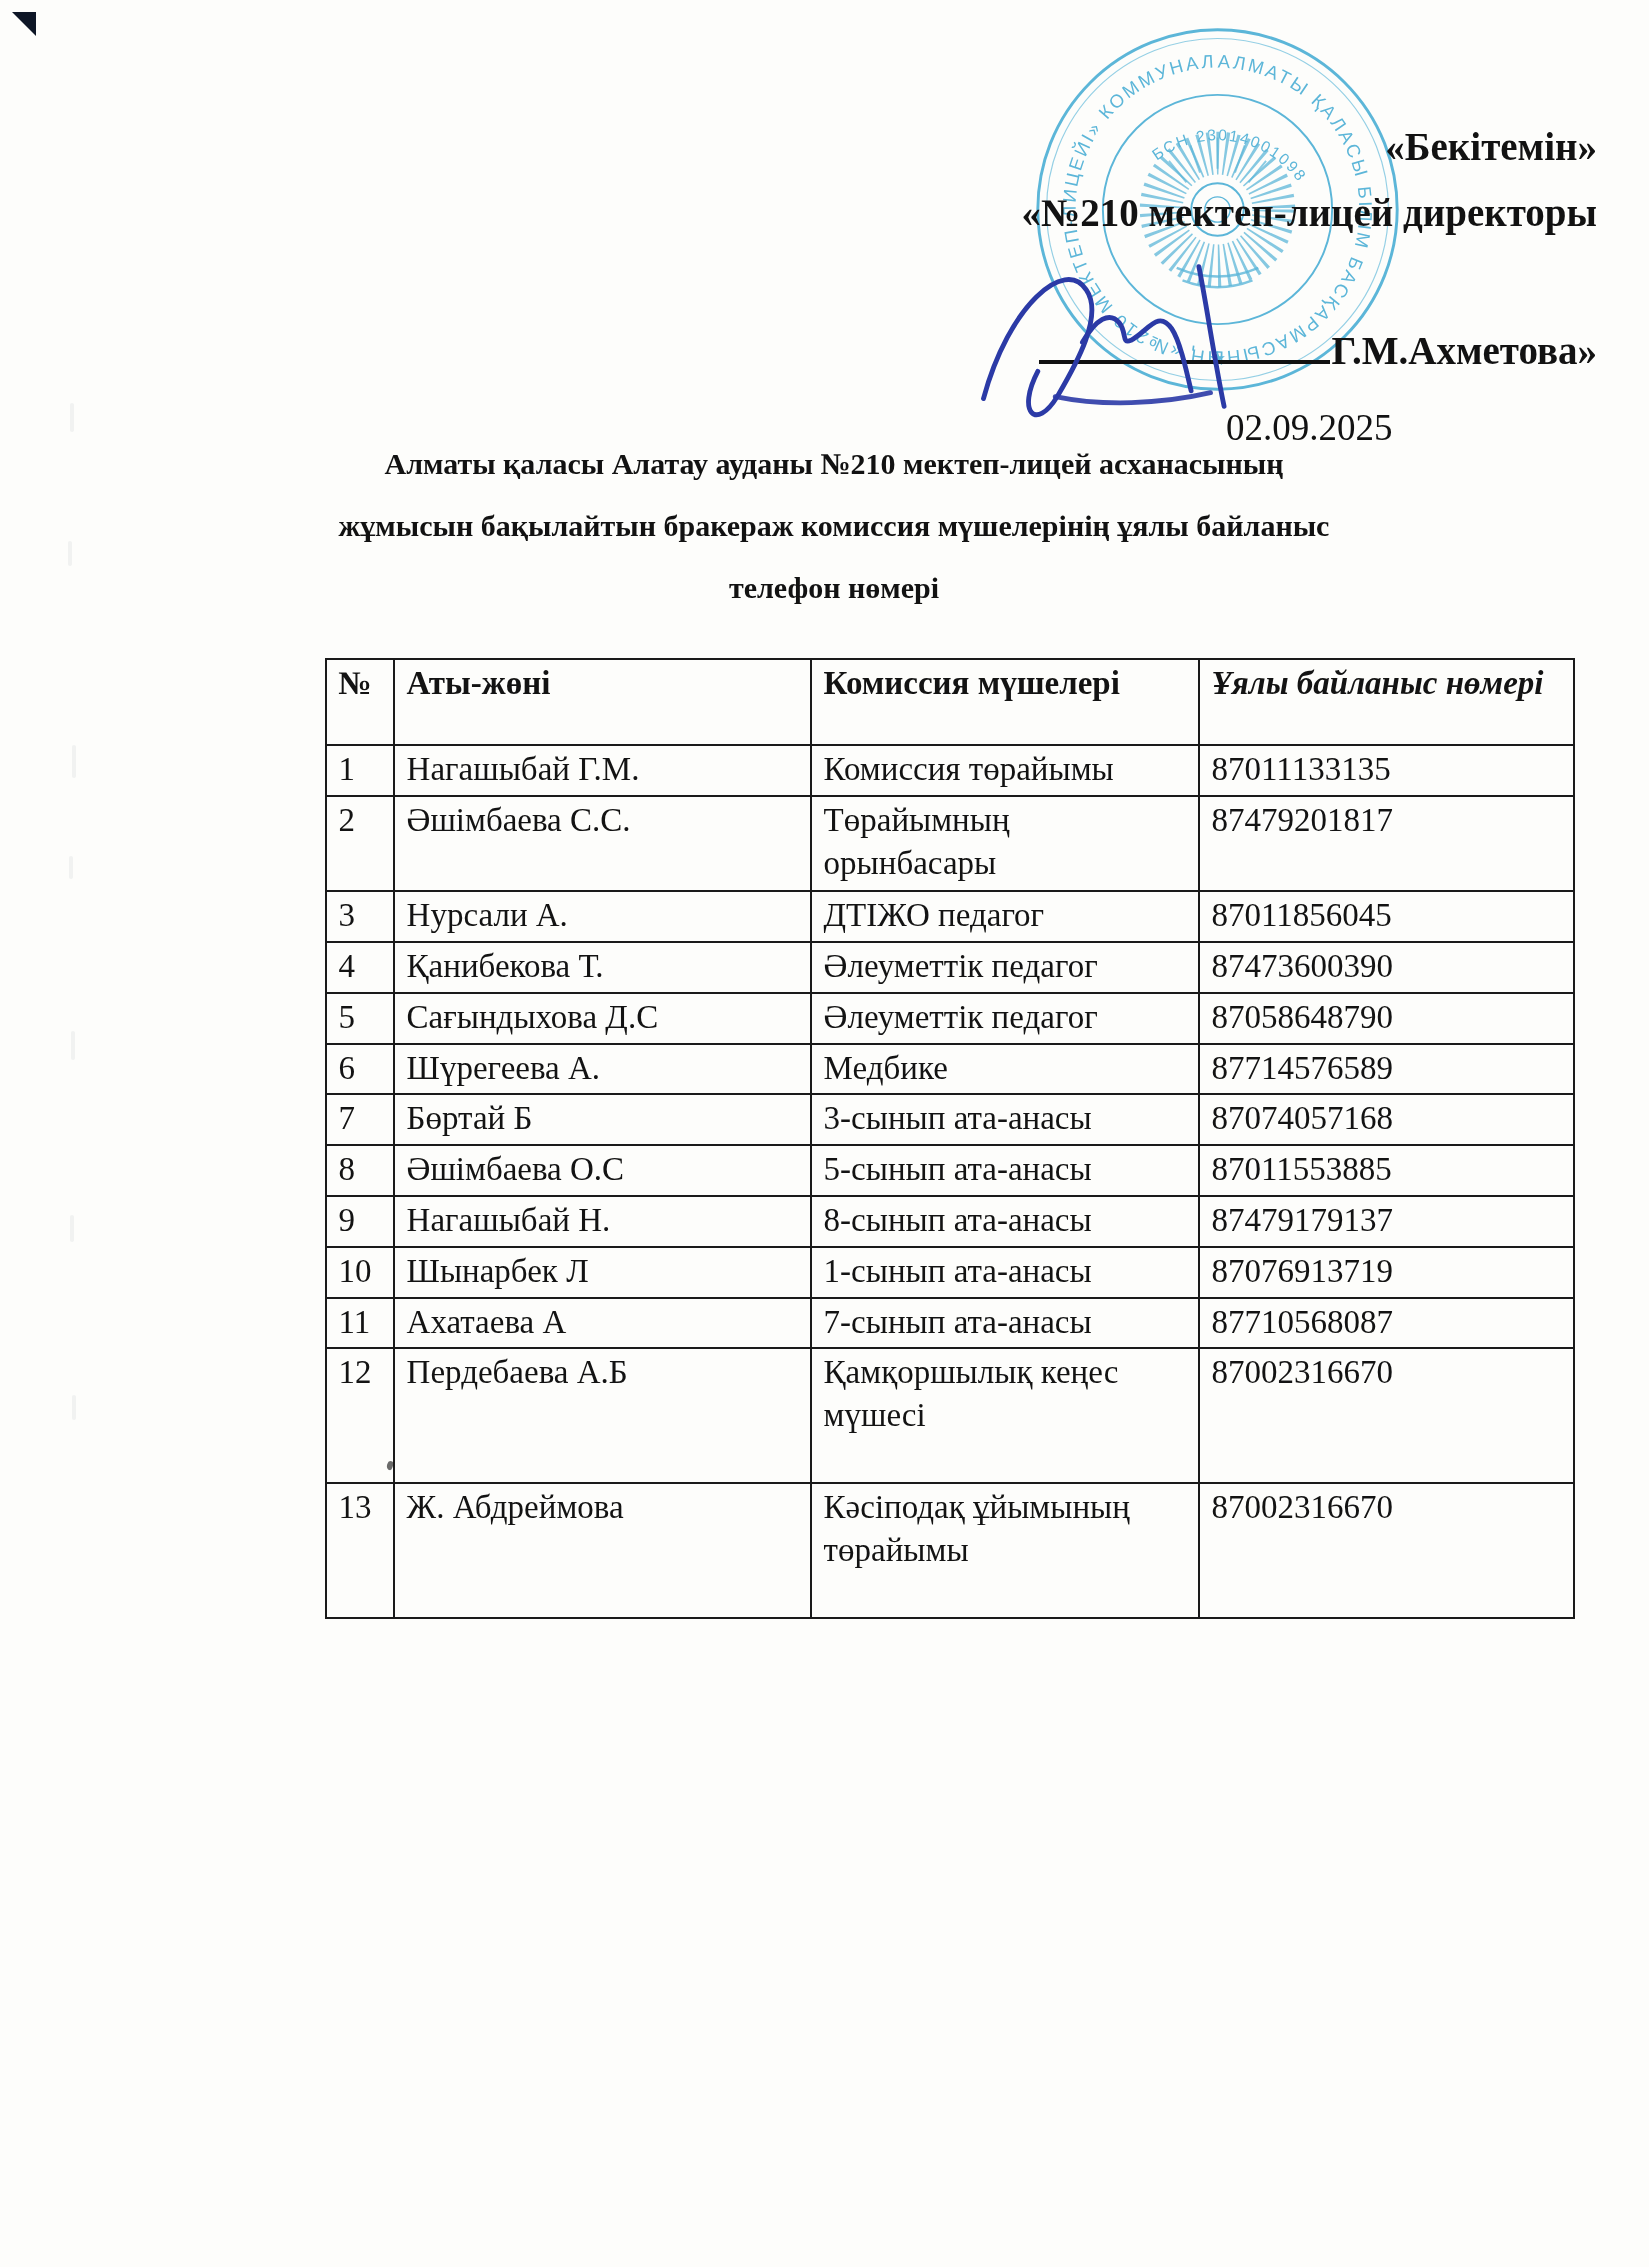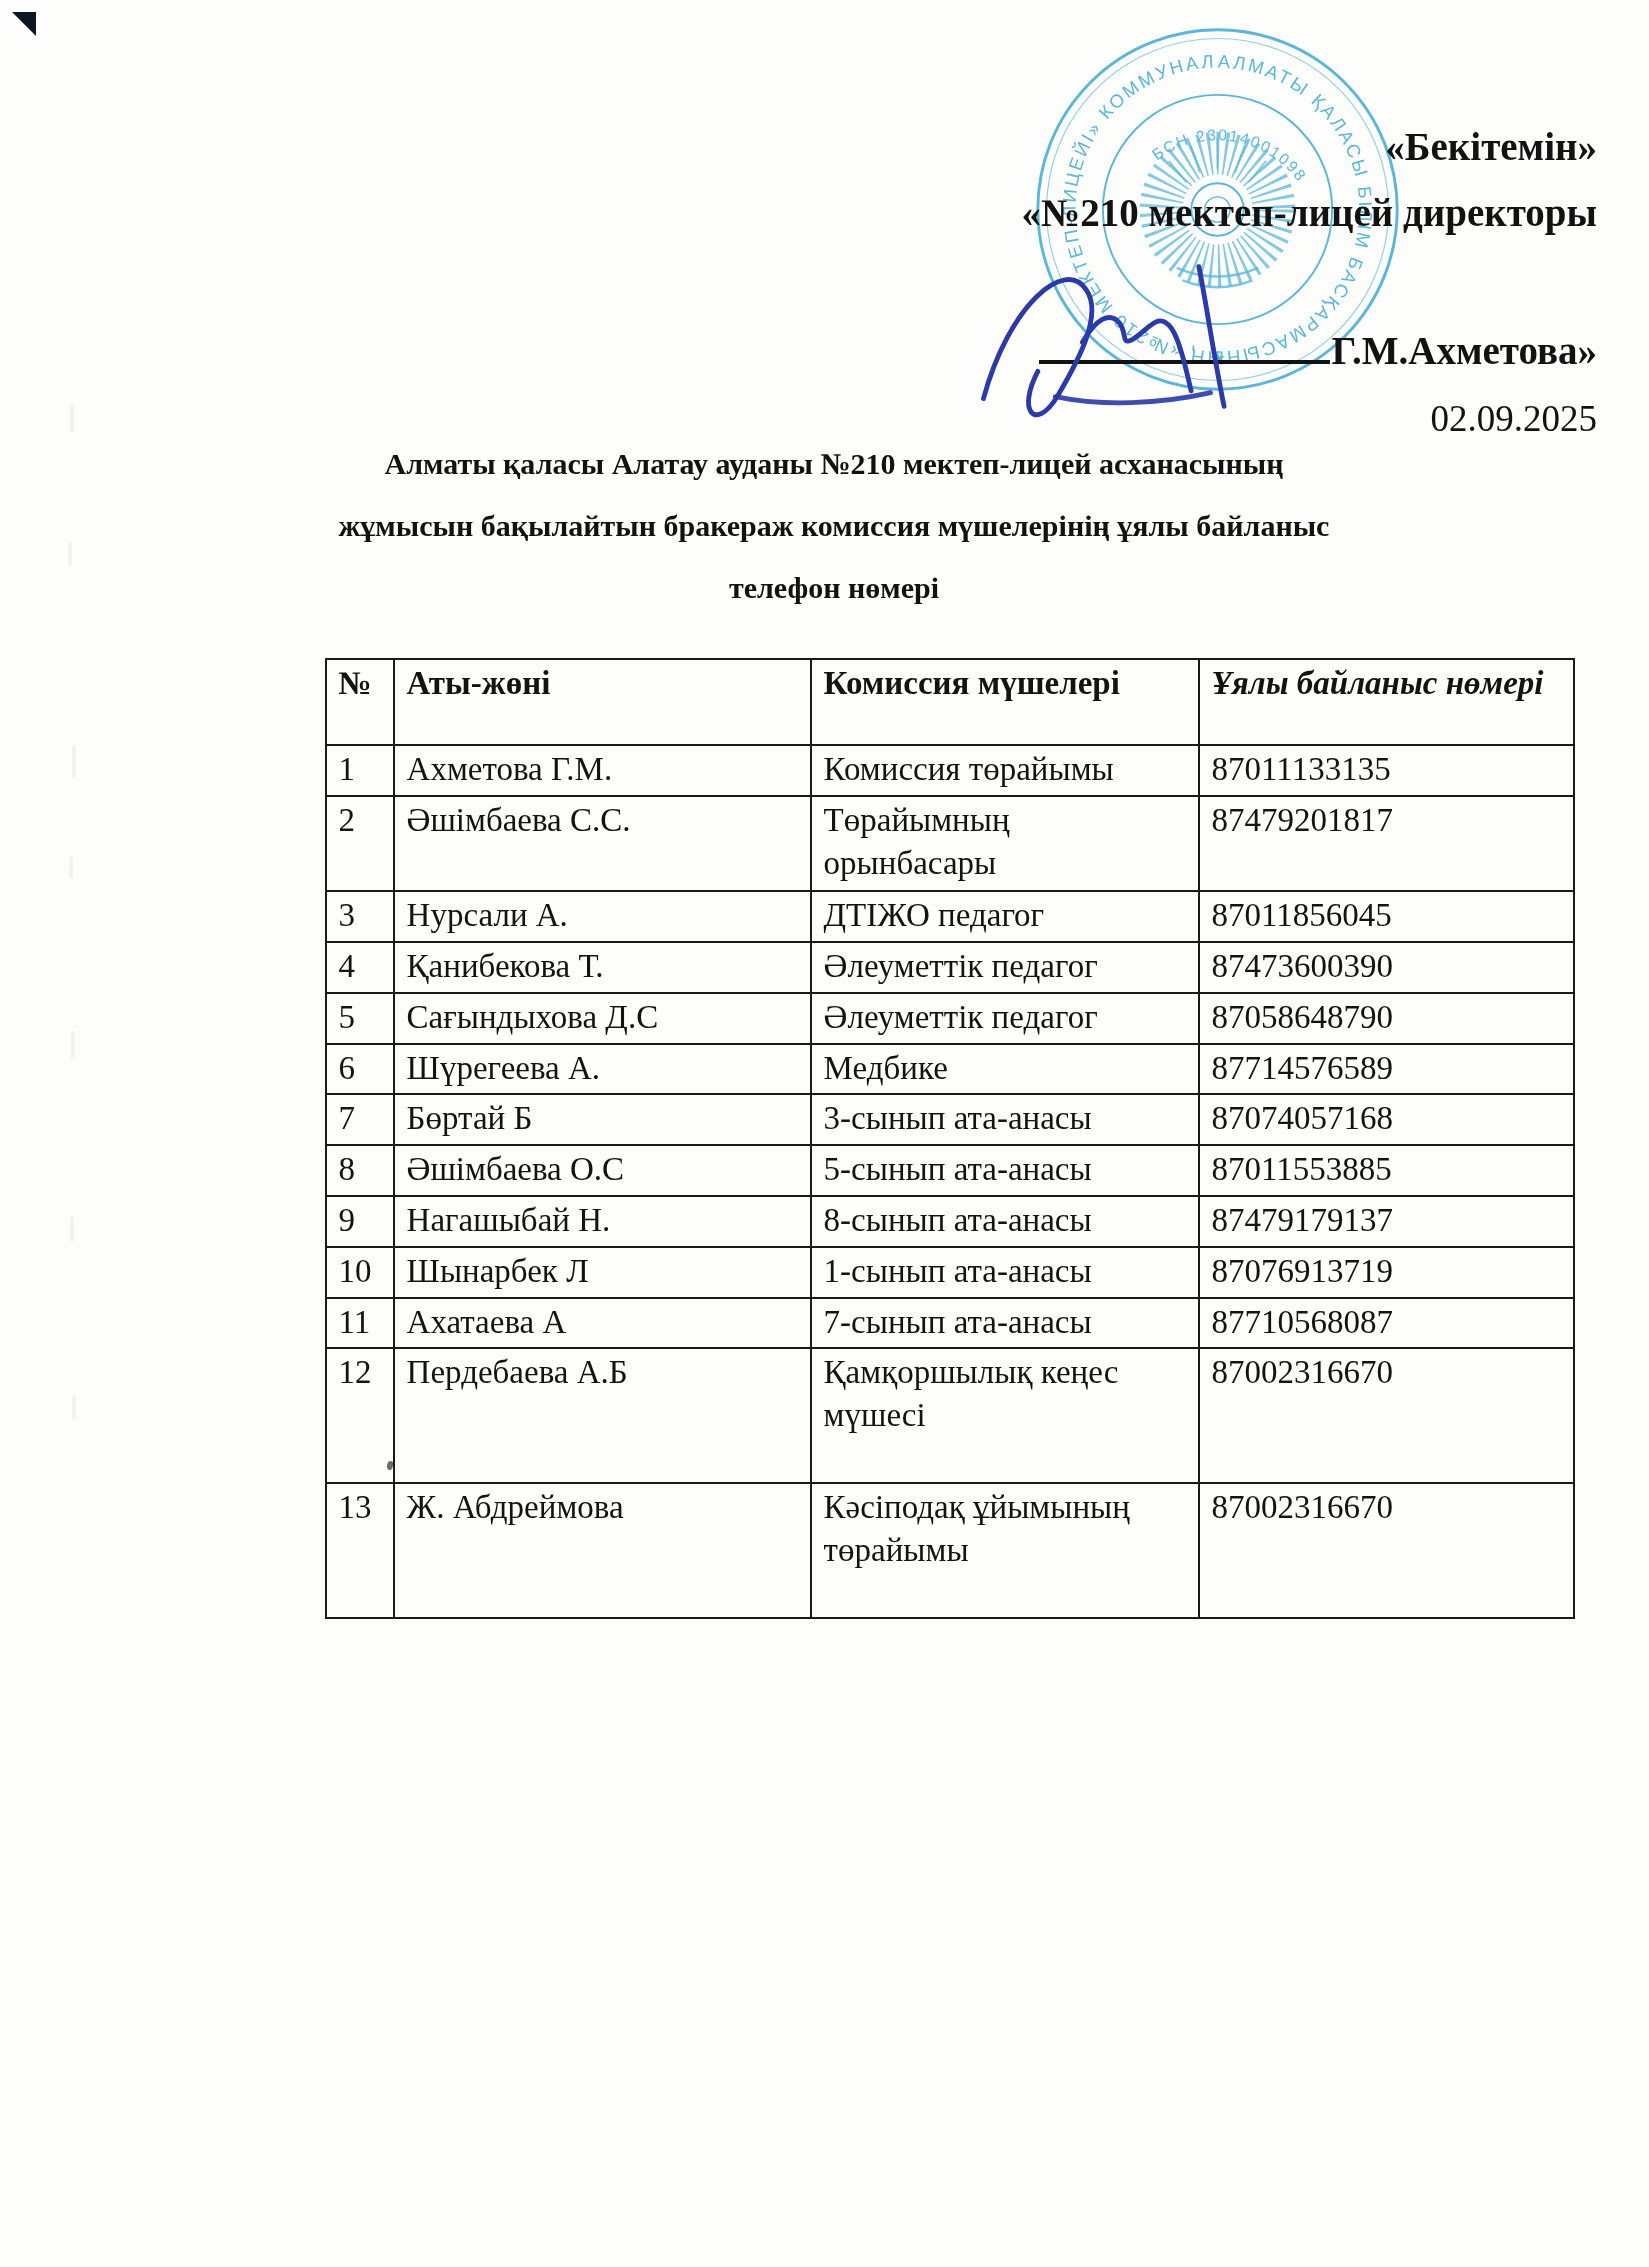--- a/index.html
+++ b/index.html
@@ -24,21 +24,21 @@
   .approval{
     position:absolute;top:122px;right:53px;z-index:3;
     text-align:right;font-weight:bold;font-size:39px;line-height:50px;color:#121212;
   }
   .approval .l2{margin-top:15.5px;}
   .approval .l3{margin-top:88px;white-space:nowrap;}
   .sig-line{
     display:inline-block;width:291px;height:0;
     border-bottom:4.9px solid #111;vertical-align:baseline;margin-right:1.9px;
   }
-  .approval .date{margin-top:18px;font-weight:normal;font-size:37px;}
+  .approval .date{margin-top:27px;font-weight:normal;font-size:37px;text-align:center;}
 
   
   .stamp{position:absolute;left:1031px;top:23px;width:373px;height:373px;z-index:1;opacity:.92;}
   .stamp text{font-family:"Liberation Sans","DejaVu Sans",sans-serif;}
 
   
   .signature{position:absolute;left:966px;top:245px;width:359px;height:180px;z-index:4;}
 
   
   .doc-title{
@@ -148,21 +148,21 @@
       <tr>
         <th>№</th>
         <th>Аты-жөні</th>
         <th>Комиссия мүшелері</th>
         <th class="h-phone">Ұялы байланыс нөмері</th>
       </tr>
     </thead>
     <tbody>
       <tr>
         <td>1</td>
-        <td>Ахметова Г.М.</td>
+        <td>Нагашыбай Г.М.</td>
         <td>Комиссия төрайымы</td>
         <td>87011133135</td>
       </tr>
       <tr class="row-tall">
         <td>2</td>
         <td>Әшімбаева С.С.</td>
         <td>Төрайымның орынбасары</td>
         <td>87479201817</td>
       </tr>
       <tr>

